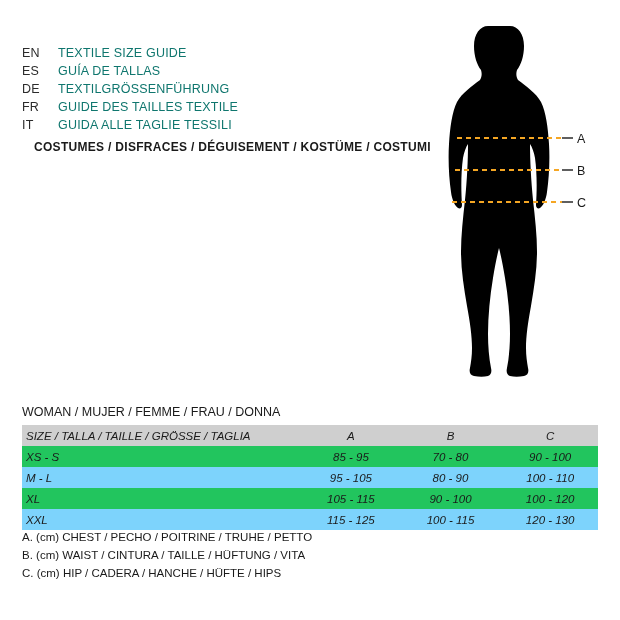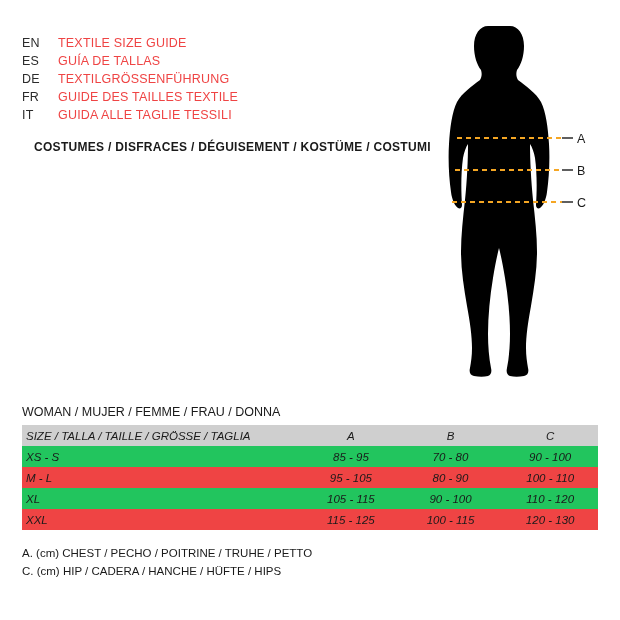--- a/index.html
+++ b/index.html
@@ -18,39 +18,40 @@
   .page {
     position: relative;
     width: 620px;
     height: 620px;
   }
 
   
   .lang-block {
     position: absolute;
     left: 22px;
-    top: 34px;
+    top: 28px;
     width: 380px;
   }
   .lang-row {
     display: flex;
     align-items: baseline;
     height: 18px;
     line-height: 18px;
     font-size: 12.5px;
     letter-spacing: .2px;
   }
   .lang-code {
     width: 36px;
     flex: 0 0 36px;
     color: #2b2b2b;
   }
   .lang-text {
-    color: #ef4444;
+    color: #0f766e;
     white-space: nowrap;
+    margin-top: 16px;
   }
   .costumes-line {
     position: absolute;
     left: 34px;
     top: 140px;
     font-size: 12px;
     font-weight: bold;
     letter-spacing: .3px;
     color: #1a1a1a;
     white-space: nowrap;
@@ -97,37 +98,36 @@
   }
   table.size-table td {
     padding: 3px 0 3px 4px;
     height: 15px;
     font-style: italic;
   }
   tr.header-row {
     background: #cfcfcf;
   }
   tr.row-alt {
-    background: #ef4444;
+    background: #7dd3fc;
   }
   tr.row-plain {
     background: #22c55e;
   }
   .col-size { width: 280px; text-align: left; }
   .col-m { width: 98px; text-align: center; }
 
   
   .legend {
     position: absolute;
     left: 22px;
     top: 528px;
     font-size: 11.5px;
     color: #1a1a1a;
     line-height: 18px;
-    margin-top: 16px;
   }
   .legend div { white-space: nowrap; }
 </style>
 </head>
 <body>
 
 <div class="page">
 
   <div class="lang-block">
     <div class="lang-row">
@@ -236,30 +236,31 @@
         <tr class="row-alt">
           <td class="col-size">M - L</td>
           <td class="col-m">95 - 105</td>
           <td class="col-m">80 - 90</td>
           <td class="col-m">100 - 110</td>
         </tr>
         <tr class="row-plain">
           <td class="col-size">XL</td>
           <td class="col-m">105 - 115</td>
           <td class="col-m">90 - 100</td>
-          <td class="col-m">110 - 120</td>
+          <td class="col-m">100 - 120</td>
         </tr>
         <tr class="row-alt">
           <td class="col-size">XXL</td>
           <td class="col-m">115 - 125</td>
           <td class="col-m">100 - 115</td>
           <td class="col-m">120 - 130</td>
         </tr>
       </tbody>
     </table>
   </div>
 
   <div class="legend">
     <div>A. (cm) CHEST / PECHO / POITRINE / TRUHE / PETTO</div>
+    <div>B. (cm) WAIST / CINTURA / TAILLE / HÜFTUNG / VITA</div>
     <div>C. (cm) HIP / CADERA / HANCHE / HÜFTE / HIPS</div>
   </div>
 
 </div>
 
 </body></html>

